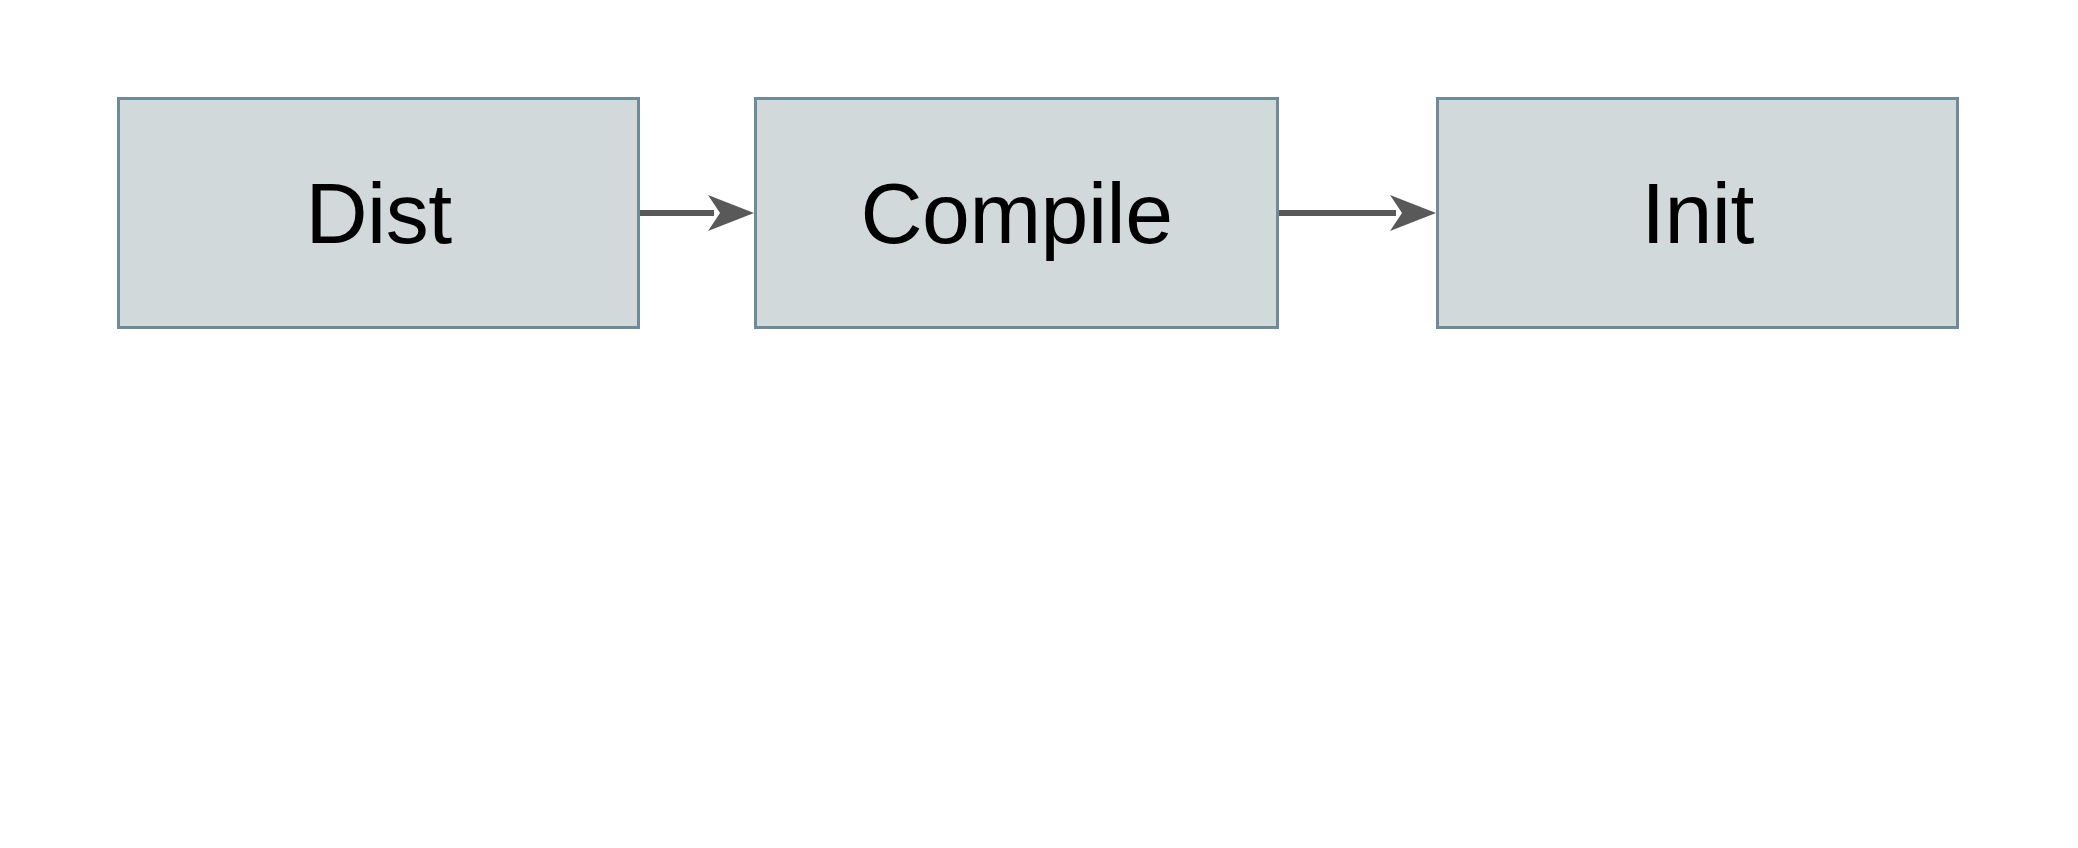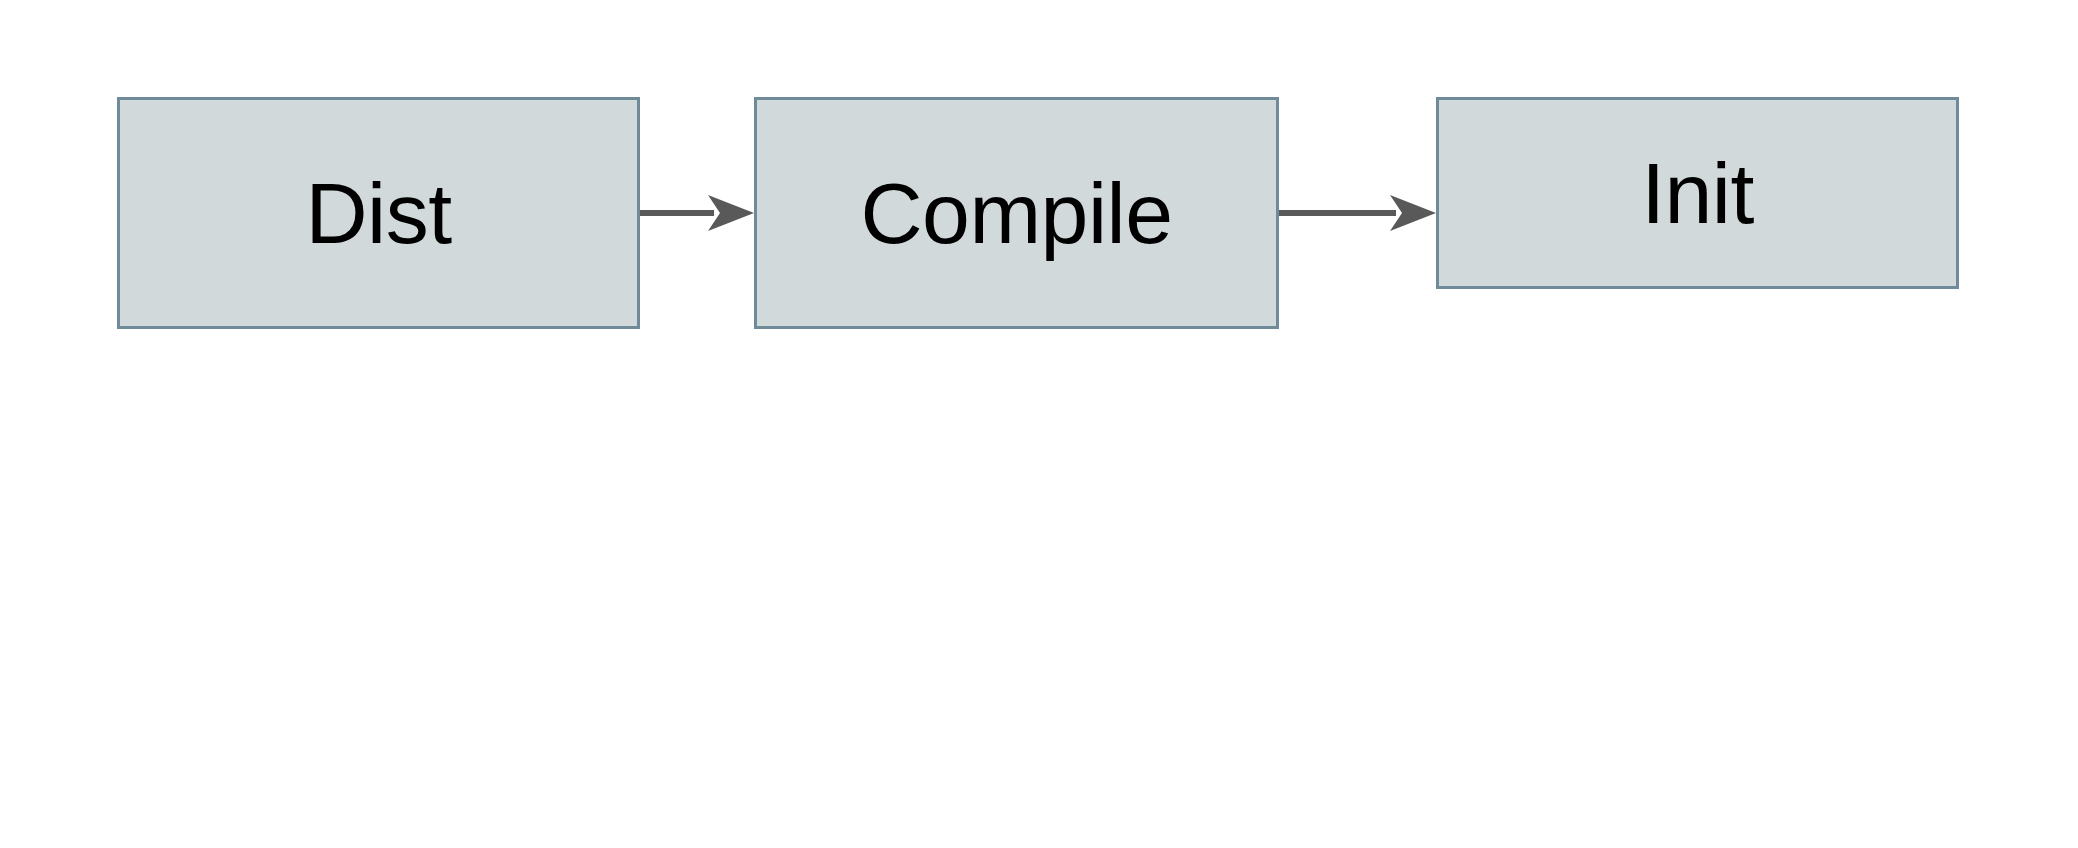--- a/index.html
+++ b/index.html
@@ -67,18 +67,18 @@
   </div>
 
   <div class="node" style="left:73px; top:97px; width:523px; height:232px;margin-left:44px;">
     <span class="node-label">Dist</span>
   </div>
 
   <div class="node" style="left:754px; top:97px; width:525px; height:232px;">
     <span class="node-label">Compile</span>
   </div>
 
-  <div class="node" style="left:1436px; top:97px; width:523px; height:192px;">
+  <div class="node" style="left:1436px; top:97px; width:523px; height:232px;">
     <span class="node-label">Init</span>
   </div>
 
 
 </div>
 
 </body></html>

